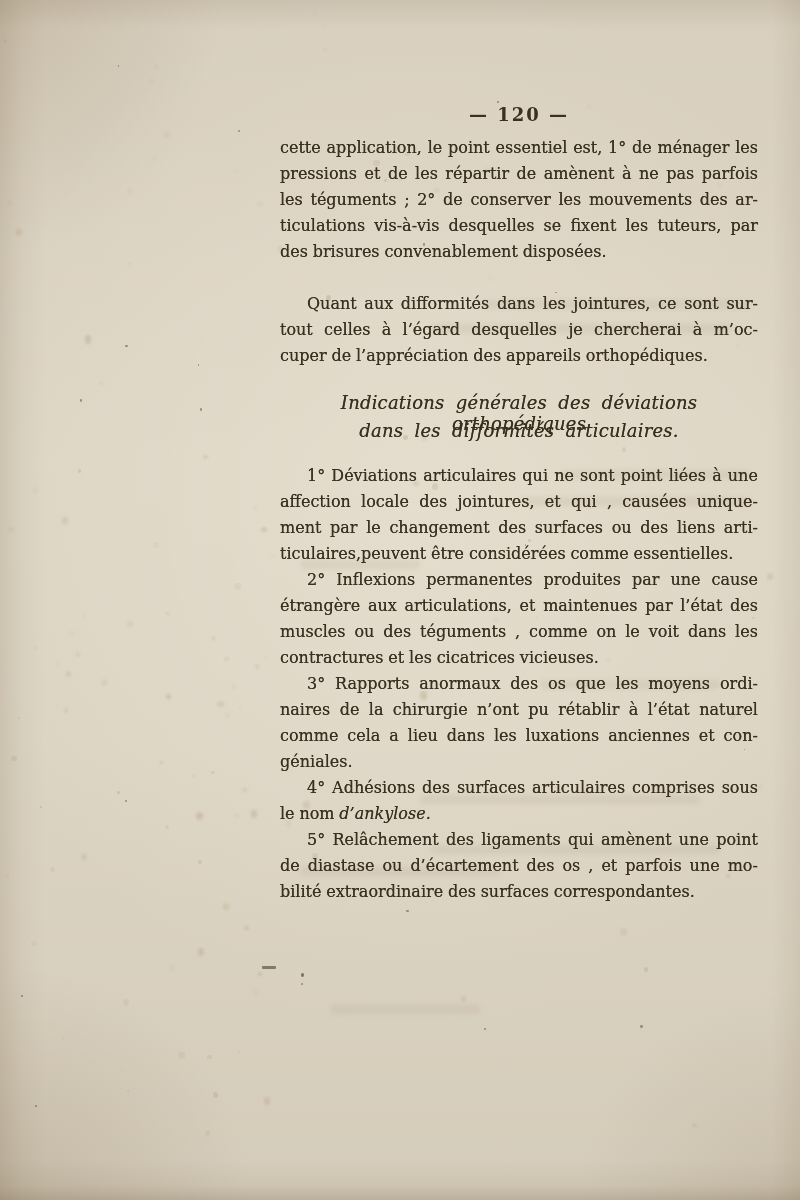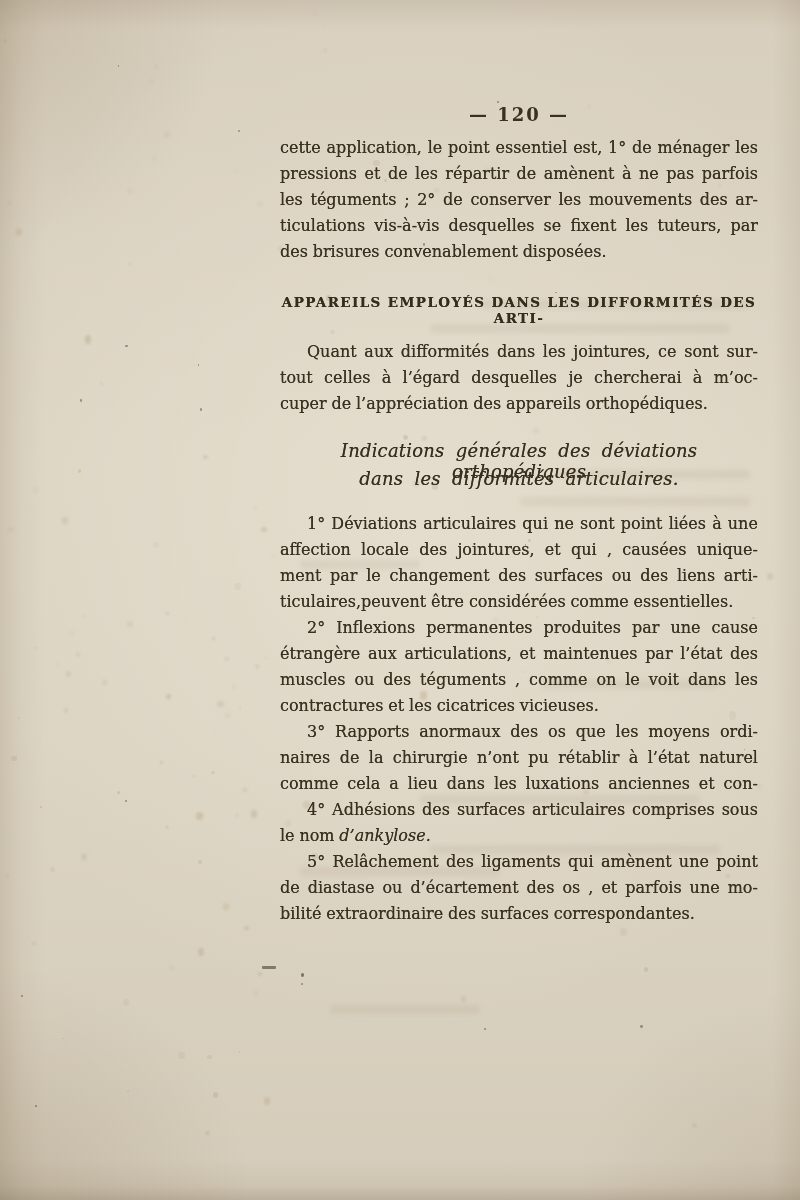--- a/index.html
+++ b/index.html
@@ -291,21 +291,20 @@
         <span>par</span>
       </div>
       <div class="line last">
         <span>des</span>
         <span>brisures</span>
         <span>convenablement</span>
         <span>disposées.</span>
       </div>
     </div>
   <div class="block h">
-      <div class="line">APPAREILS EMPLOYÉS DANS LES DIFFORMITÉS DES ARTI-</div>
     </div>
   <div class="block p">
       <div class="line ind">
         <span>Quant</span>
         <span>aux</span>
         <span>difformités</span>
         <span>dans</span>
         <span>les</span>
         <span>jointures,</span>
         <span>ce</span>
@@ -450,20 +449,23 @@
         <span>cela</span>
         <span>a</span>
         <span>lieu</span>
         <span>dans</span>
         <span>les</span>
         <span>luxations</span>
         <span>anciennes</span>
         <span>et</span>
         <span>con-</span>
       </div>
+      <div class="line last">
+        <span>géniales.</span>
+      </div>
     </div>
   <div class="block p">
       <div class="line ind">
         <span>4°</span>
         <span>Adhésions</span>
         <span>des</span>
         <span>surfaces</span>
         <span>articulaires</span>
         <span>comprises</span>
         <span>sous</span>

